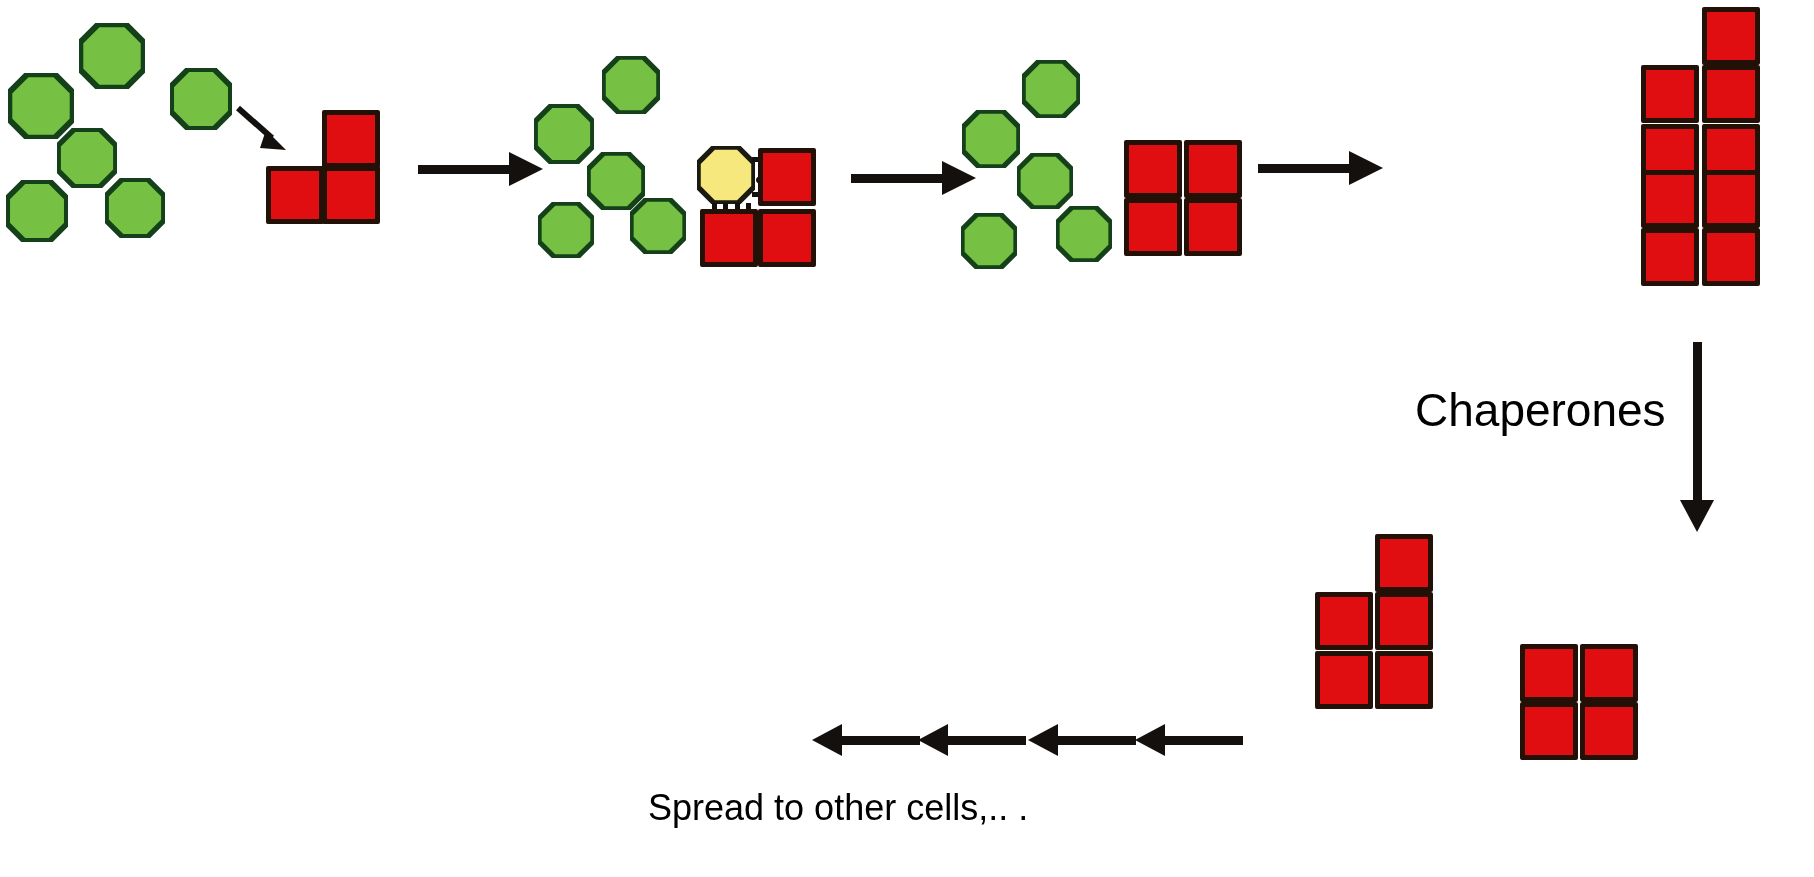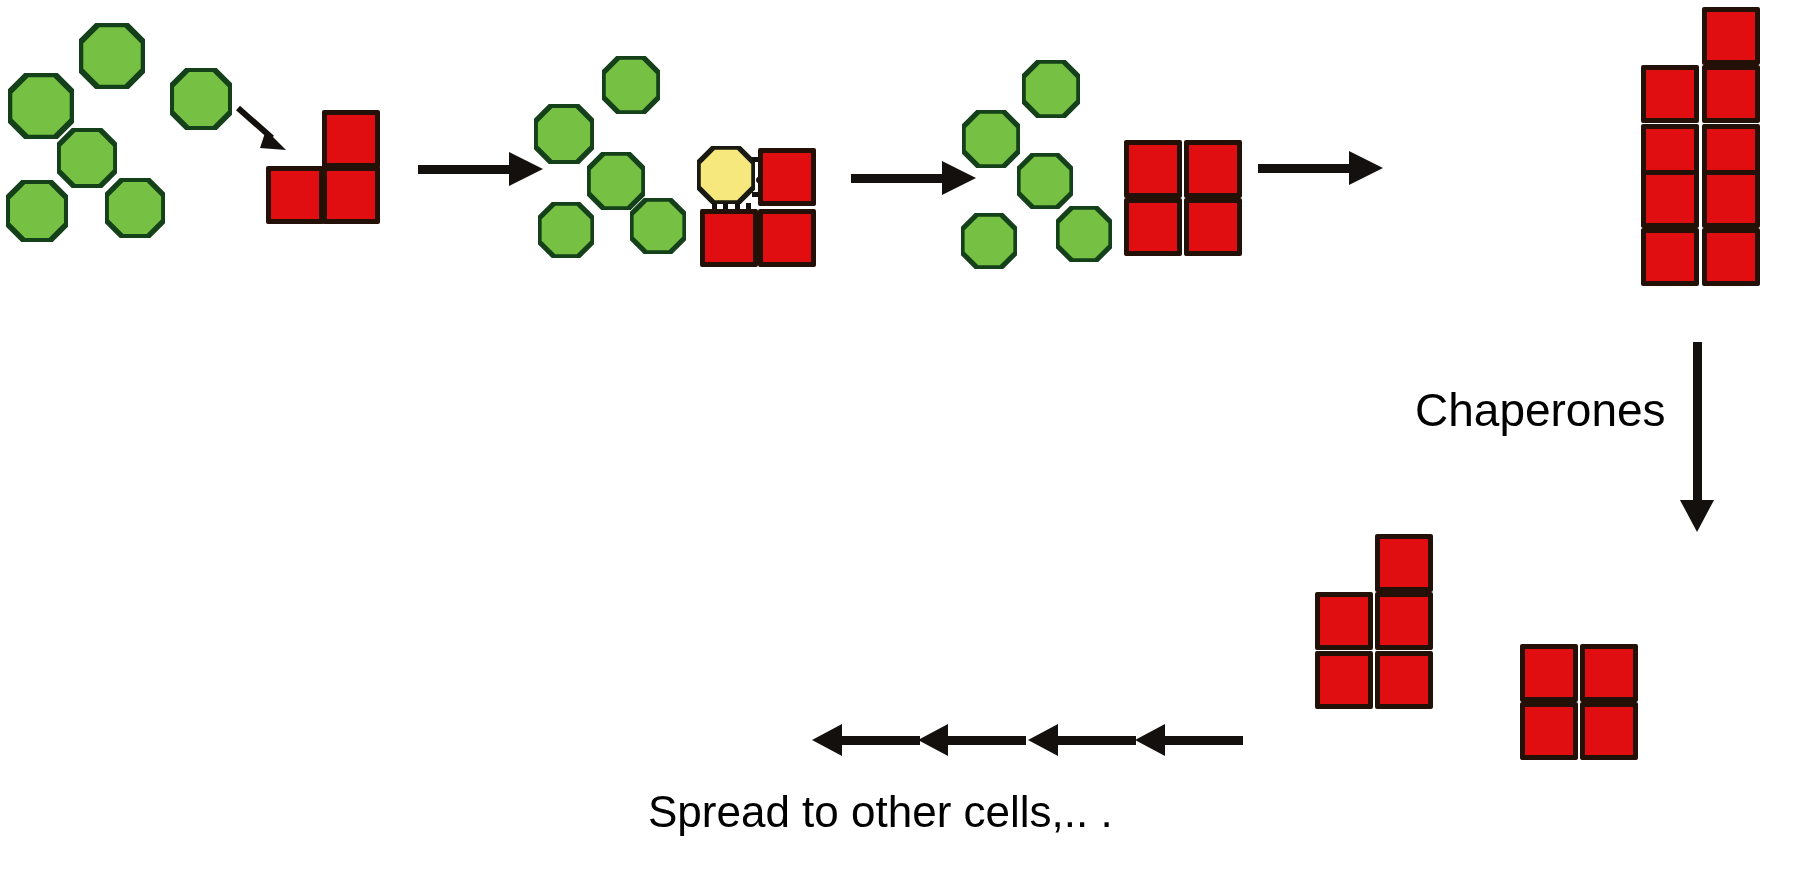--- a/index.html
+++ b/index.html
@@ -92,21 +92,21 @@
 
   
   .label {
     position: absolute;
     color: #000000;
     font-family: "Liberation Sans", sans-serif;
     white-space: nowrap;
     line-height: 1;
   }
   #chaperones-label { font-size: 46px; }
-  #spread-label { font-size: 44px; }
+  #spread-label { font-size: 36px; }
 
   
   .tick {
     position: absolute;
     background: #14100d;
   }
 </style>
 </head>
 <body>
 

